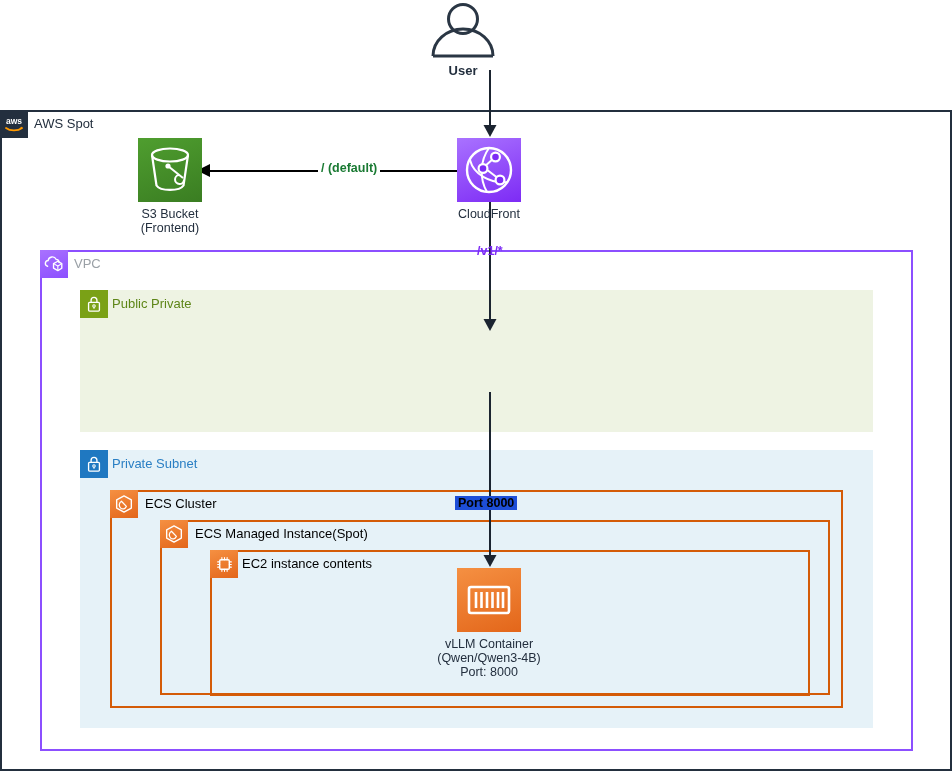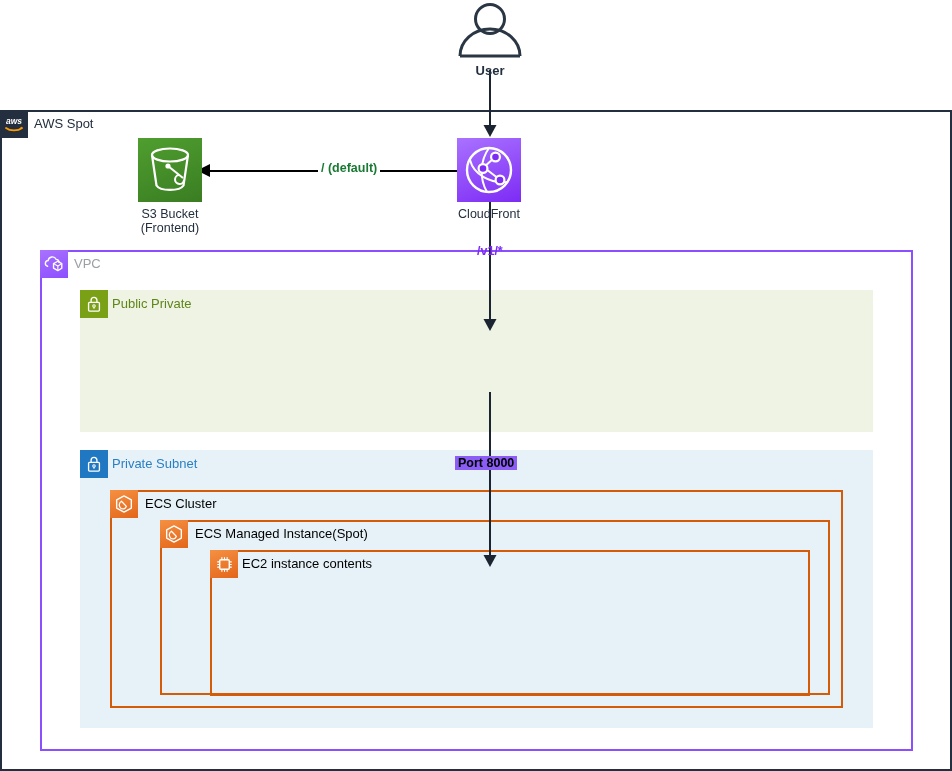--- a/index.html
+++ b/index.html
@@ -50,21 +50,21 @@
   .badge {
     position: absolute;
     width: 28px;
     height: 28px;
     box-sizing: border-box;
     display: flex;
     align-items: center;
     justify-content: center;
   }
   .badge svg { display: block; }
-  .badge-aws   { background: #232f3e; font-style: italic; }
+  .badge-aws   { background: #232f3e; }
   .badge-vpc   { background: linear-gradient(160deg,#a972ff 0%,#8c4fff 100%); }
   .badge-green { background: #7aa116; }
   .badge-blue  { background: #1f78c1; }
   .badge-orange{ background: linear-gradient(160deg,#f59042 0%,#e3661a 100%); }
 
   .group-label {
     position: absolute;
     font-size: 13px;
     line-height: 28px;
     white-space: nowrap;
@@ -122,21 +122,21 @@
     position: absolute;
     font-size: 12.5px;
     font-weight: bold;
     white-space: nowrap;
     background: #ffffff;
     padding: 0 3px;
   }
   .edge-green  { color: #1a7a33; }
   .edge-purple { color: #7d2bf5; background: transparent; }
   .edge-black  { color: #000000; }
-  .edge-label.on-blue { background: #8b5cf6; }
+  .edge-label.on-blue { background: #1d4ed8; margin-top: 40px; }
 </style>
 </head>
 <body>
 
 <div id="canvas">
 
   <div class="group group-aws" style="left:0px; top:110px; width:952px; height:661px;"></div>
   <div class="badge badge-aws" style="left:0px; top:110px;">
     <svg width="26" height="26" viewBox="0 0 26 26">
       <text x="13" y="13" fill="#ffffff" font-size="8.5" font-family="Liberation Sans, sans-serif" text-anchor="middle" font-weight="bold">aws</text>
@@ -234,21 +234,21 @@
     <path d="M8 13 L1.5 1 L14.5 1 Z" fill="#1b2430"></path>
   </svg>
   <div class="edge-label edge-purple" style="left:474px; top:244px;">/v1/*</div>
 
   <div class="vline" style="left:489px; top:392px; height:170px;"></div>
   <svg class="abs" style="left:482px; top:554px;" width="16" height="14" viewBox="0 0 16 14">
     <path d="M8 13 L1.5 1 L14.5 1 Z" fill="#1b2430"></path>
   </svg>
   <div class="edge-label edge-black on-blue" style="left:455px; top:456px;">Port 8000</div>
 
-  <div class="user-wrap" style="left:444px; top:2px; width:92px;">
+  <div class="user-wrap" style="left:417px; top:2px; width:92px;">
     <svg width="92" height="56" viewBox="0 0 92 56">
       <circle cx="46" cy="17" r="14.5" stroke="#2a3644" stroke-width="3" fill="none"></circle>
       <path d="M16 54 a30 27 0 0 1 60 0" stroke="#2a3644" stroke-width="3" fill="none"></path>
       <path d="M16 54 L76 54" stroke="#2a3644" stroke-width="3"></path>
     </svg>
     <div class="user-label">User</div>
   </div>
 
   <div class="node" style="left:110px; top:138px; width:120px;text-align:center;">
     <div class="node-icon icon-green">
@@ -273,14 +273,32 @@
         <path d="M26 30 L37 20 M29 31 L42 41" stroke="#ffffff" stroke-width="2"></path>
         <circle cx="38.5" cy="19" r="4.4" fill="#7d2bf5" stroke="#ffffff" stroke-width="2.2"></circle>
         <circle cx="26" cy="30.5" r="4.4" fill="#7d2bf5" stroke="#ffffff" stroke-width="2.2"></circle>
         <circle cx="43" cy="42" r="4.4" fill="#7d2bf5" stroke="#ffffff" stroke-width="2.2"></circle>
       </svg>
     </div>
     <div class="node-label">CloudFront</div>
   </div>
 
 
+  <div class="node" style="left:429px; top:568px; width:120px;">
+    <div class="node-icon icon-orange">
+      <svg width="64" height="64" viewBox="0 0 64 64">
+        <rect x="12" y="19" width="40" height="26" rx="2" stroke="#ffffff" stroke-width="2.6" fill="none"></rect>
+        <g stroke="#ffffff" stroke-width="2.6">
+          <path d="M19 24 L19 40"></path>
+            <path d="M24.5 24 L24.5 40"></path>
+            <path d="M30 24 L30 40"></path>
+          <path d="M35.5 24 L35.5 40"></path>
+            <path d="M41 24 L41 40"></path>
+            <path d="M46 24 L46 40"></path>
+        </g>
+      </svg>
+    </div>
+    <div class="node-label">vLLM Container
+(Qwen/Qwen3-4B)
+Port: 8000</div>
+  </div>
 
 </div>
 
 </body></html>

